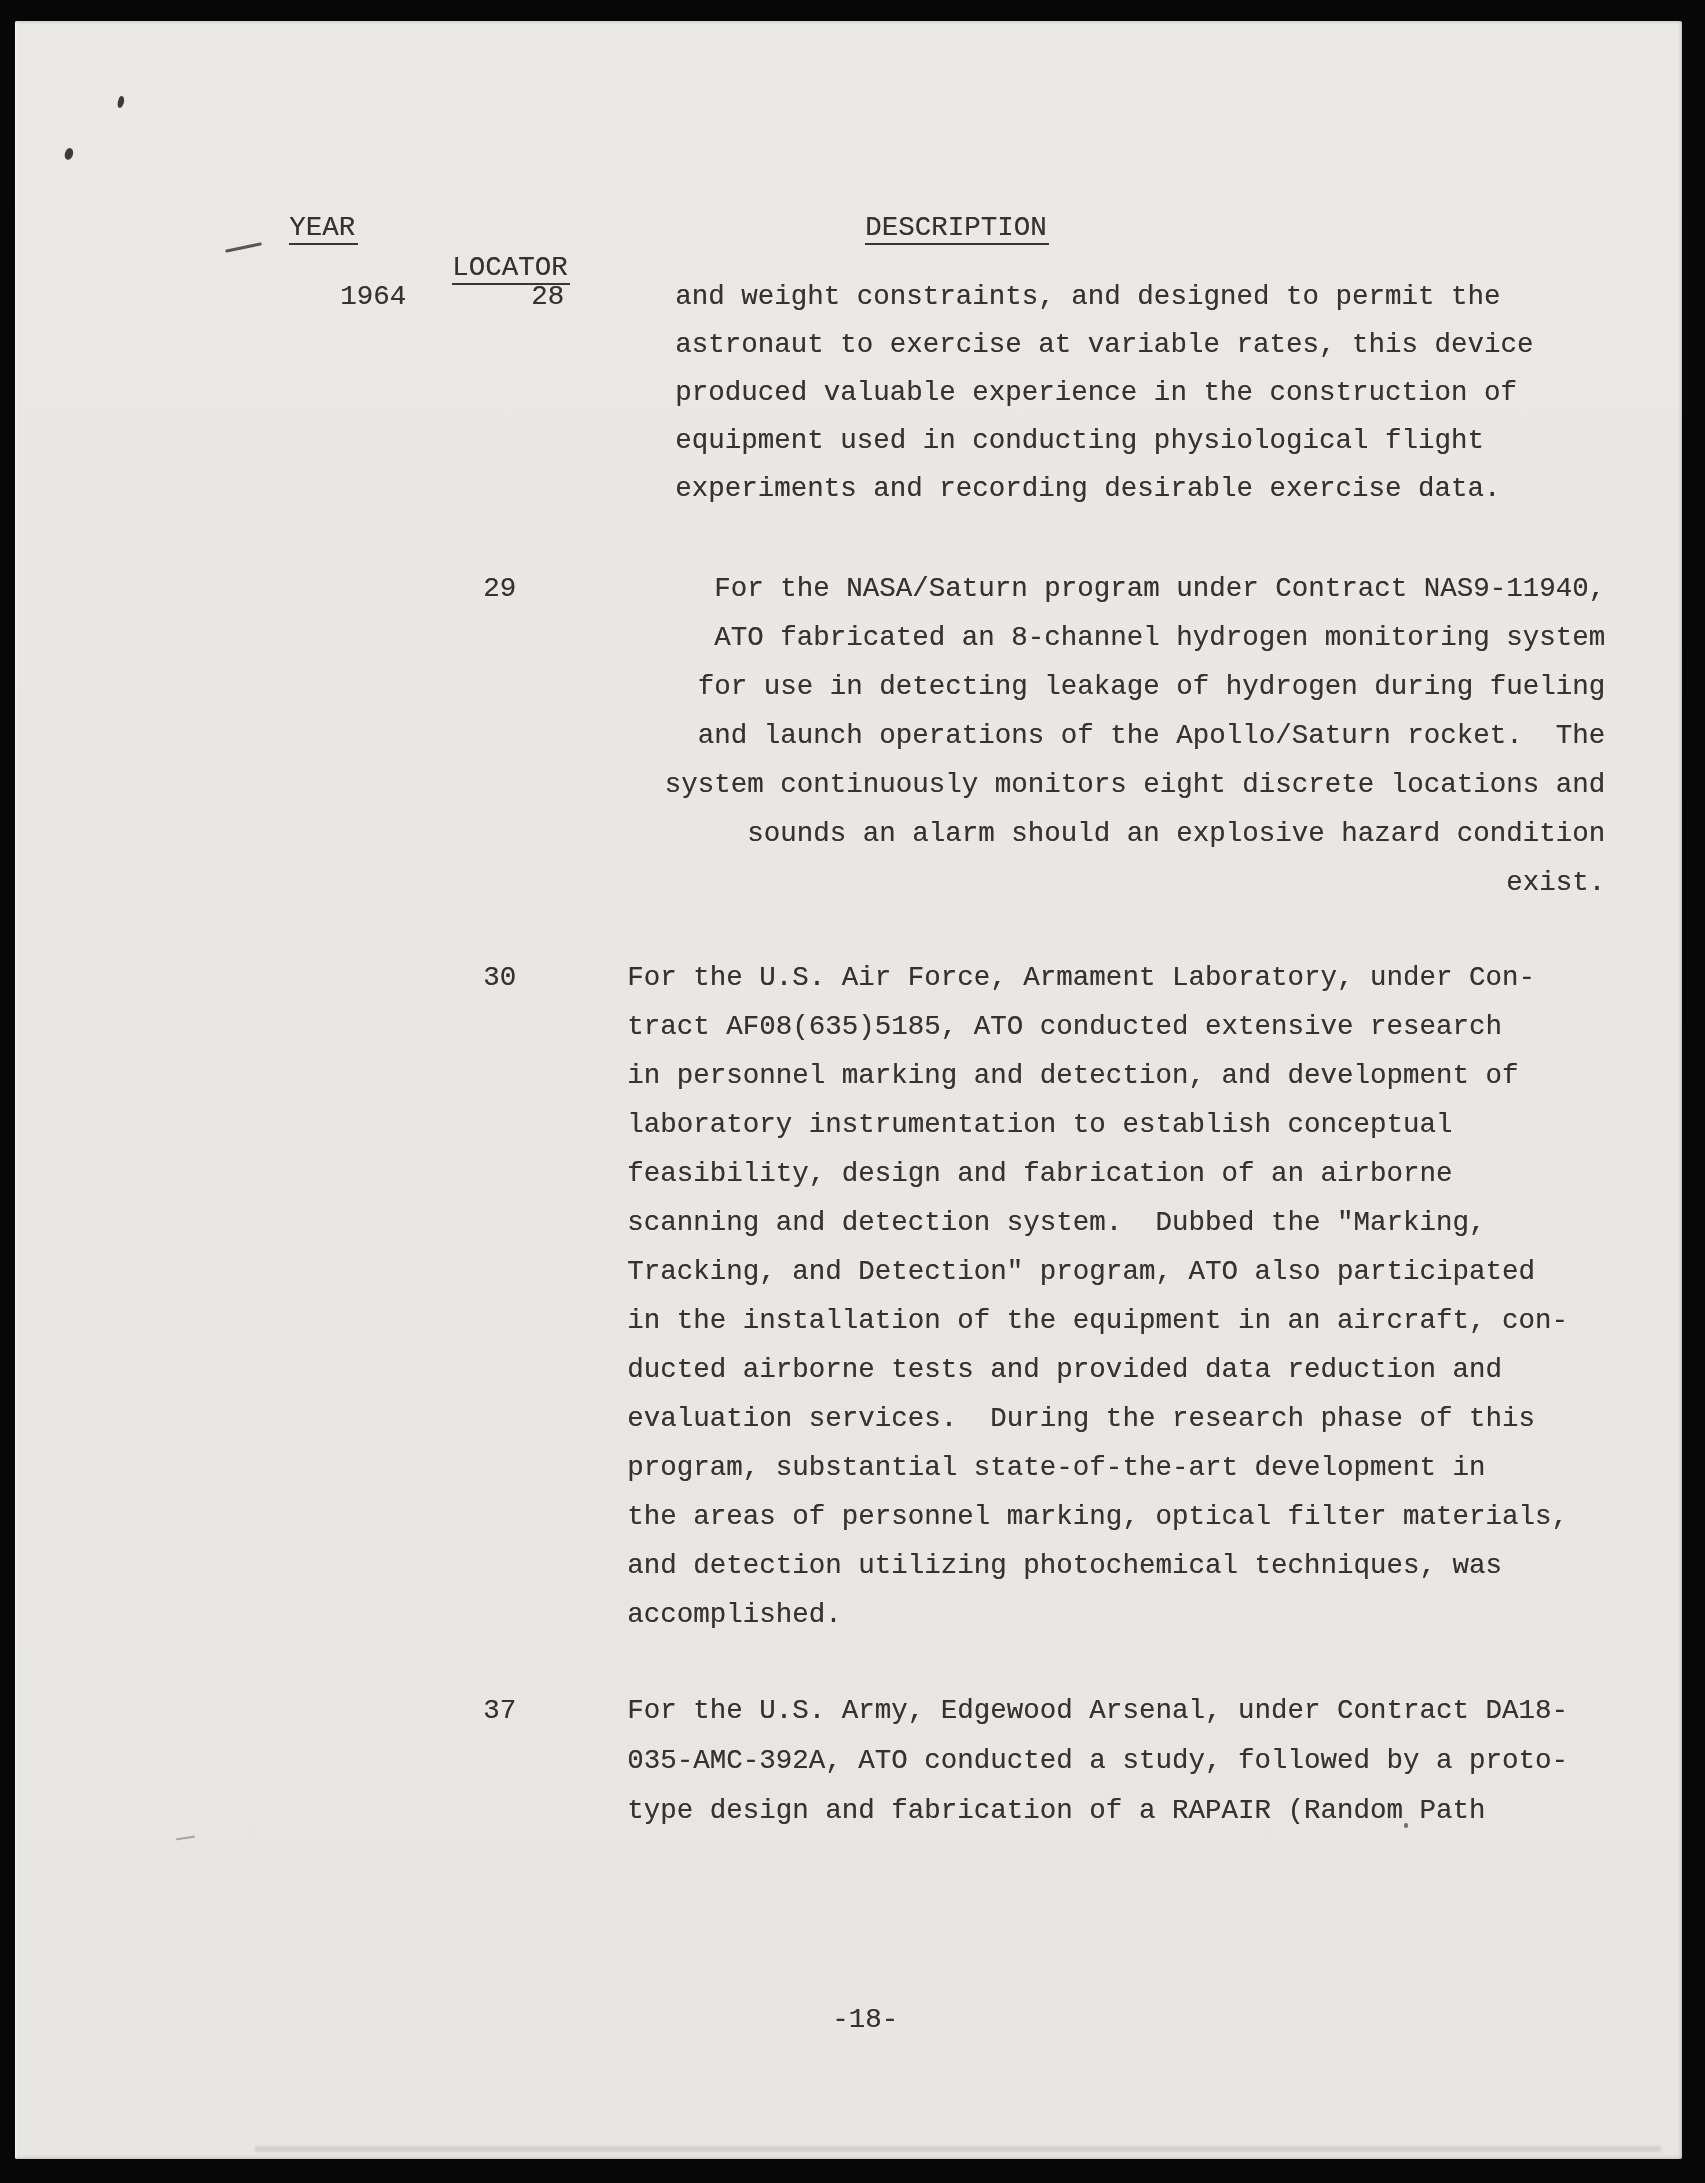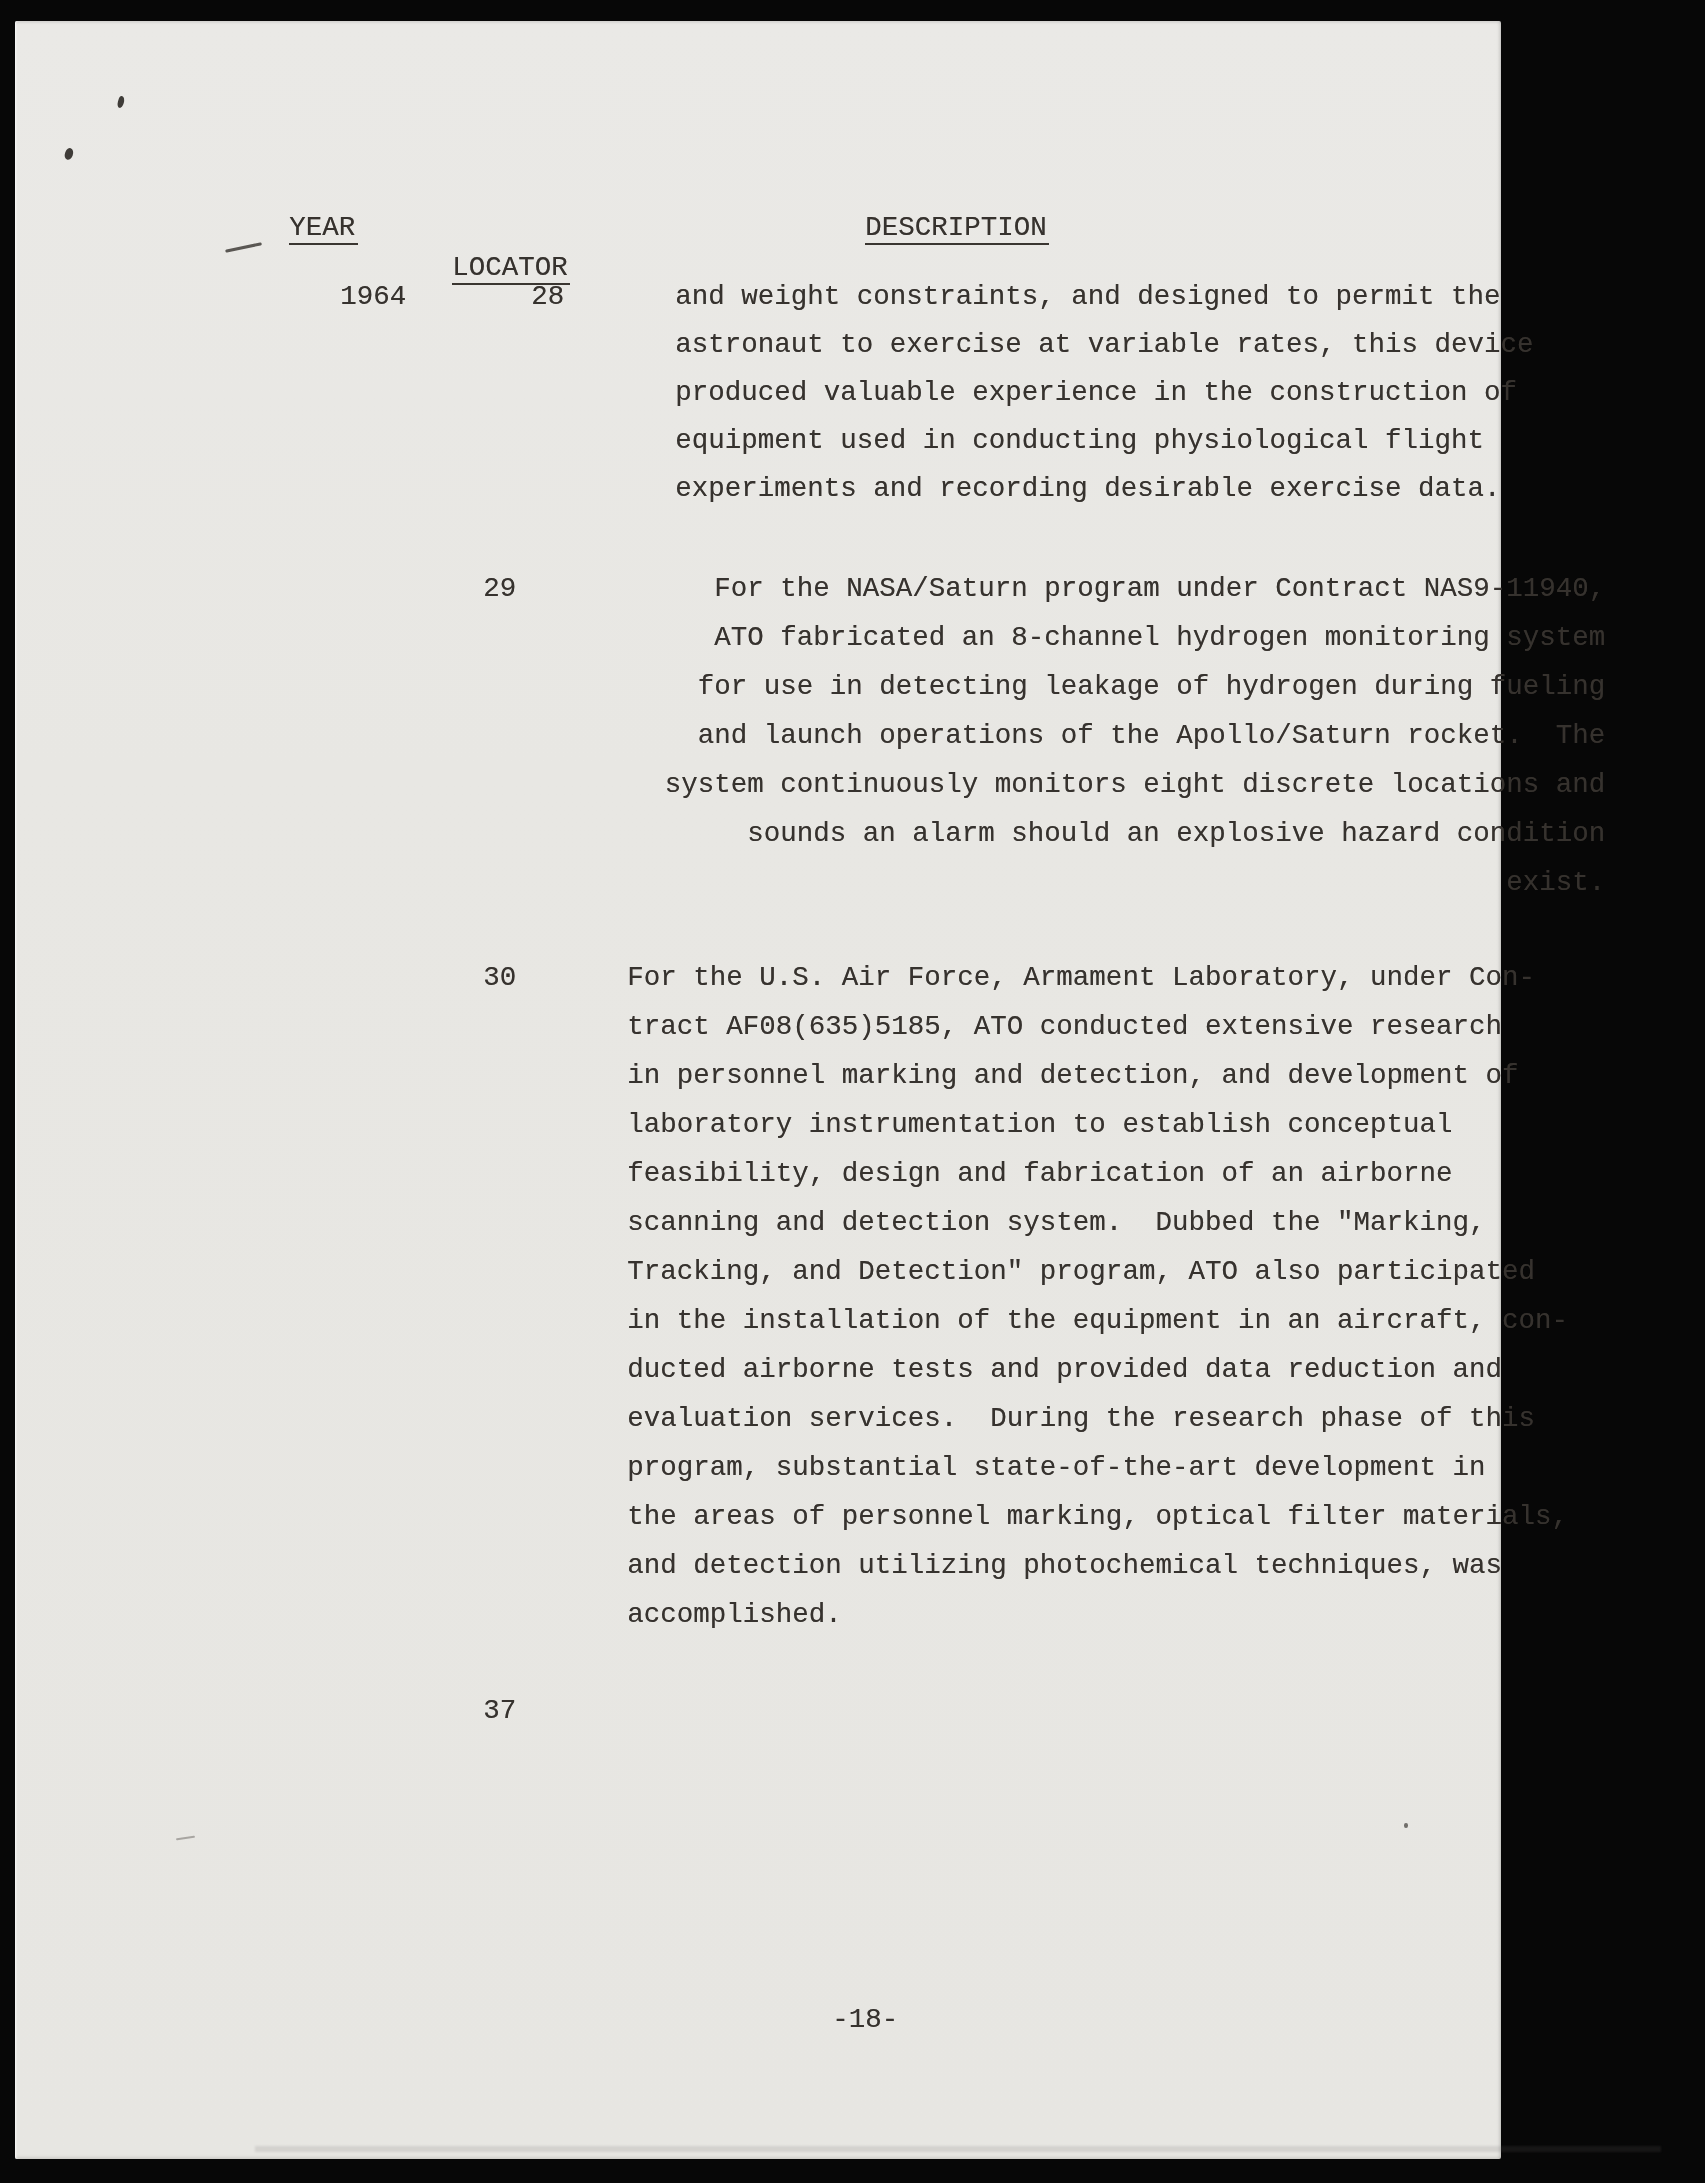--- a/index.html
+++ b/index.html
@@ -11,21 +11,21 @@
     height: 2183px;
     background: #070707;
     position: relative;
     overflow: hidden;
     font-family: "Liberation Mono", "DejaVu Sans Mono", monospace;
   }
   .paper {
     position: absolute;
     left: 15.3px;
     top: 21px;
-    width: 1486px;
+    width: 1667px;
     height: 2138px;
     background: linear-gradient(180deg, #eae9e6 0%, #e8e7e3 35%, #e7e6e2 100%);
     box-shadow:
       inset 2.6px 0 1.9px -1.3px rgba(255,255,255,0.85),
       inset -1.9px 0 3.2px rgba(0,0,0,0.10),
       inset 0 -1.9px 3.2px rgba(0,0,0,0.08),
       inset 0 1.9px 2.6px rgba(0,0,0,0.06);
     border-radius: 1.9px;
   }
   .typed {
@@ -104,20 +104,23 @@
 Tracking, and Detection" program, ATO also participated
 in the installation of the equipment in an aircraft, con-
 ducted airborne tests and provided data reduction and
 evaluation services.  During the research phase of this
 program, substantial state-of-the-art development in
 the areas of personnel marking, optical filter materials,
 and detection utilizing photochemical techniques, was
 accomplished.</div>
 
   <div class="typed lh78" style="left:468px; top:1665px;">37</div>
+  <div class="typed para lh78" style="left:612px; top:1665px;">For the U.S. Army, Edgewood Arsenal, under Contract DA18-
+035-AMC-392A, ATO conducted a study, followed by a proto-
+type design and fabrication of a RAPAIR (Random Path</div>
 
   <div class="typed pagenum" style="left:817px; top:1982px;">-18-</div>
 
   <div class="artifact staple" style="left:103px; top:75px; width:5.8px; height:11.5px; transform:rotate(15deg);"></div>
   <div class="artifact staple" style="left:50px; top:127px; width:8.3px; height:12px; transform:rotate(20deg);"></div>
   <div class="artifact pencil" style="left:210px; top:225px; width:37px; height:2.6px; transform:rotate(-12deg);"></div>
   <div class="artifact pencil" style="left:161px; top:1816px; width:19px; height:1.9px; transform:rotate(-8deg); opacity:0.45;"></div>
   <div class="artifact staple" style="left:1389px; top:1802px; width:3.8px; height:4.5px; border-radius:50%; opacity:0.7;"></div>
   <div class="artifact ghost" style="left:240px; top:2125px; width:1406px; height:5.8px;"></div>
 

